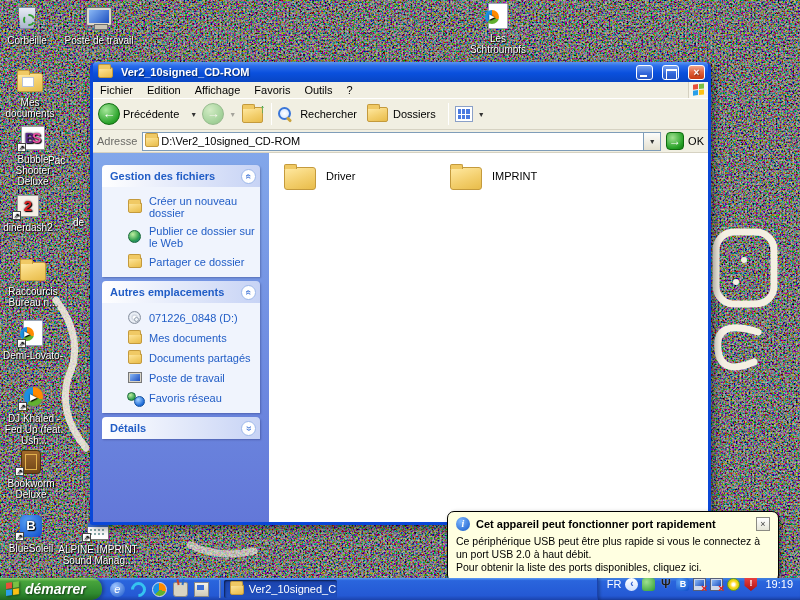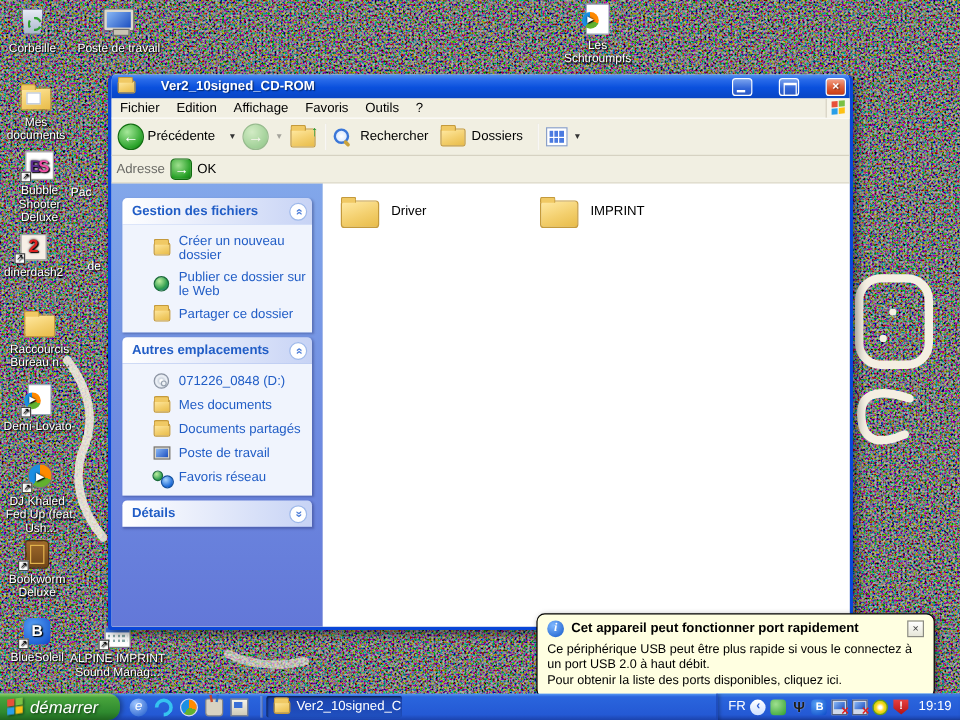--- a/index.html
+++ b/index.html
@@ -55,21 +55,21 @@
          border:1px solid #777; }
   .mini-win::before { content:""; display:block; height:4px; background:#3b6fd6; }
   .mini-win .wave { margin:2px 2px 0; height:2px; background:repeating-linear-gradient(90deg,#8aa 0 2px,#fff 2px 4px); }
   .partial-label { position:absolute; color:#fff; font-size:10px; text-shadow:1px 1px 1px #000; z-index:2; }
 
   
   .window { position:absolute; left:90px; top:62px; width:621px; height:463px; z-index:10;
             border:3px solid #0a47d8; border-top:none; border-radius:6px 6px 3px 3px;
             background:#f1efe2; box-shadow:3px 3px 8px rgba(0,0,0,.45);
             display:flex; flex-direction:column; }
-  .titlebar { height:20px; flex:0 0 20px; display:flex; align-items:center; gap:21px; padding:0 3px 0 5px;
+  .titlebar { height:20px; flex:0 0 20px; display:flex; align-items:center; gap:8px; padding:0 3px 0 5px;
             background:linear-gradient(180deg,#5a96f2 0%,#2a6cea 20%,#0a50dd 55%,#0845c4 100%);
             border-radius:4px 4px 0 0; color:#fff; font-weight:bold; font-size:11px;
             text-shadow:1px 1px 1px rgba(0,0,0,.5); }
   .titlebar .t-folder { width:15px; height:12px; position:relative; }
   .titlebar .t-folder .folder { left:0; top:1px; width:15px; height:11px; }
   .title-text { flex:1; white-space:nowrap; overflow:hidden; }
   .tbtn { width:17px; height:15px; border-radius:3px; border:1px solid #fff; margin-left:1px;
           background:linear-gradient(180deg,#7ba4ef,#2f64d8 60%,#2a58c4); position:relative;
           color:#fff; font-size:10px; line-height:13px; text-align:center; cursor:pointer; }
   .tbtn.close { background:linear-gradient(180deg,#f3a38a,#e0613a 50%,#c83a12); font-weight:bold; }
@@ -176,21 +176,21 @@
   .balloon-tail { position:absolute; left:242px; top:100%; width:0; height:0;
             border-left:16px solid transparent; border-right:3px solid transparent;
             border-top:15px solid #ffffe1; filter:drop-shadow(0 1px 0 #000); }
 
   
   .taskbar { position:absolute; left:0; bottom:0; width:800px; height:22px; z-index:80;
              display:flex; align-items:stretch;
              background:linear-gradient(180deg,#5a9cf5 0%,#2a65dd 12%,#2459d4 80%,#1b43ad 100%); }
   .start { flex:0 0 100px; display:flex; align-items:center; gap:5px; padding:0 16px 0 6px;
            background:linear-gradient(180deg,#8ed06a 0%,#48a43c 15%,#2f8a2f 70%,#1f661f 100%);
-           border-radius:0 10px 10px 0; color:#fff; font-weight:normal; font-style:italic; font-size:14px;
+           border-radius:0 10px 10px 0; color:#fff; font-weight:bold; font-style:italic; font-size:14px;
            text-shadow:1px 1px 2px rgba(0,0,0,.6); box-shadow:2px 0 4px rgba(0,0,0,.35); cursor:pointer; }
   .startflag { width:14px; height:14px; display:grid; grid-template-columns:6px 6px; grid-template-rows:6px 6px;
            gap:1px; transform:skewY(-8deg); filter:drop-shadow(1px 1px 1px rgba(0,0,0,.5)); }
   .ql { display:flex; align-items:center; gap:6px; padding:0 8px; }
   .qli { width:15px; height:15px; position:relative; cursor:pointer; }
   .qli-ie { border-radius:50%; background:radial-gradient(circle at 35% 30%,#9fc6ff,#1a56c8); color:#fff;
             font-size:11px; line-height:14px; text-align:center; font-style:italic; }
   .qli-msn { border-radius:50%; border:3px solid #35c3f0; border-bottom-color:transparent; transform:rotate(45deg); }
   .qli-wmp { border-radius:50%; background:conic-gradient(#ff8a00 0 110deg,#62b12f 0 220deg,#1a8fe3 0 360deg);
              border:1px solid #dde; }
@@ -203,21 +203,21 @@
   .task { flex:0 0 113px; margin:2px 1px; border-radius:2px; display:flex; align-items:center; gap:4px;
           padding:0 5px; font-size:11px; color:#fff; white-space:nowrap; overflow:hidden; cursor:pointer; }
   .task.active { background:linear-gradient(#1b43ad,#2050c0); box-shadow:inset 1px 1px 2px rgba(0,0,0,.6); }
   .task.inactive { background:linear-gradient(#639af0,#3b77e4 60%,#3368d4); box-shadow:inset 0 1px 0 rgba(255,255,255,.4); }
   .task .tfold { position:relative; width:16px; height:13px; flex:0 0 16px; }
   .task .tfold .folder { left:1px; top:1px; width:14px; height:11px; }
   .task .tpaint { width:13px; height:11px; flex:0 0 13px; background:#d8d3c2; border:1px solid #777;
           border-radius:1px 1px 3px 3px; position:relative; }
   .task .tpaint::before { content:""; position:absolute; left:2px; top:-3px; width:2px; height:4px; background:#c2452d; }
   .task .tpaint::after { content:""; position:absolute; left:6px; top:-3px; width:2px; height:4px; background:#2d6ac2; }
-  .tray { margin-left:auto; display:flex; align-items:center; gap:4px; padding:0 7px 0 9px;
+  .tray { margin-left:auto; display:flex; align-items:flex-start; gap:4px; padding:0 7px 0 9px;
           border-left:1px solid #1b43ad; box-shadow:inset 2px 0 3px rgba(0,0,0,.25);
           background:linear-gradient(180deg,#4a90f4,#2a65dd 15%,#2459d4 80%,#1b43ad 100%);
           color:#fff; font-size:11px; }
   .tray-chev { width:13px; height:13px; border-radius:50%; background:linear-gradient(#fff,#cfe0ff);
           color:#2a5ad0; font-weight:bold; font-size:10px; line-height:12px; text-align:center; cursor:pointer; }
   .ti { width:13px; height:13px; position:relative; cursor:pointer; }
   .ti-green { background:radial-gradient(circle at 35% 30%,#9fe08f,#2f9e2f); border-radius:3px; }
   .ti-usb { color:#1b1b1b; font-size:12px; line-height:13px; text-align:center; font-weight:bold; text-shadow:0 0 1px #cdd6ef; }
   .ti-bt { border-radius:3px; background:radial-gradient(circle at 35% 30%,#58a2f5,#0b49c8); color:#fff;
            font-size:9px; font-weight:bold; line-height:13px; text-align:center; }
@@ -334,21 +334,21 @@
 <div class="dicon" style="left:57px;top:518px;width:82px">
   <div class="art" style="height:24px">
     <div class="mini-win">
         <div class="wave"></div>
         <div class="wave"></div>
       </div>
     <span class="sc">↗</span>
   </div>
   <div>ALPINE IMPRINT Sound Manag...</div>
 </div>
-<div class="partial-label" style="left:59px;top:155px">Pac</div>
+<div class="partial-label" style="left:48px;top:155px">Pac</div>
 <div class="partial-label" style="left:73px;top:217px">de</div>
 
 <div class="window">
   <div class="titlebar">
     <span class="t-folder">
         <span class="folder"></span>
       </span>
     <span class="title-text">Ver2_10signed_CD-ROM</span>
     <span class="tbtn min"></span>
     <span class="tbtn max"></span>
@@ -396,20 +396,27 @@
         <i></i>
         <i></i>
         <i></i>
         <i></i>
       </span>
     <span class="drop">▼</span>
   </div>
 
   <div class="addressbar">
     <span class="addr-label">Adresse</span>
+    <div class="combo">
+      <span class="cf">
+          <span class="folder"></span>
+        </span>
+      <span class="combo-text">D:\Ver2_10signed_CD-ROM</span>
+      <span class="combo-drop">▼</span>
+    </div>
     <span class="go-btn">
       <span class="go-ico">→</span>
       <span>OK</span>
     </span>
   </div>
 
   <div class="content">
     <div class="sidebar">
       <div class="panel">
         <div class="panel-h">

